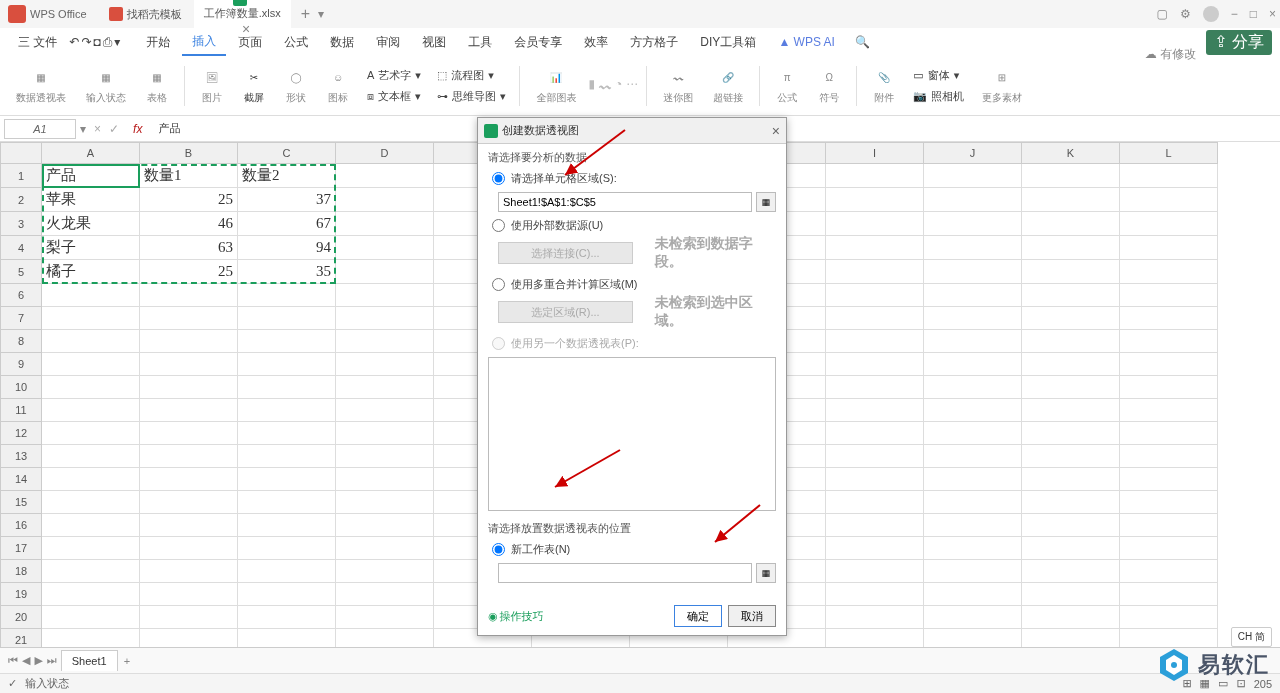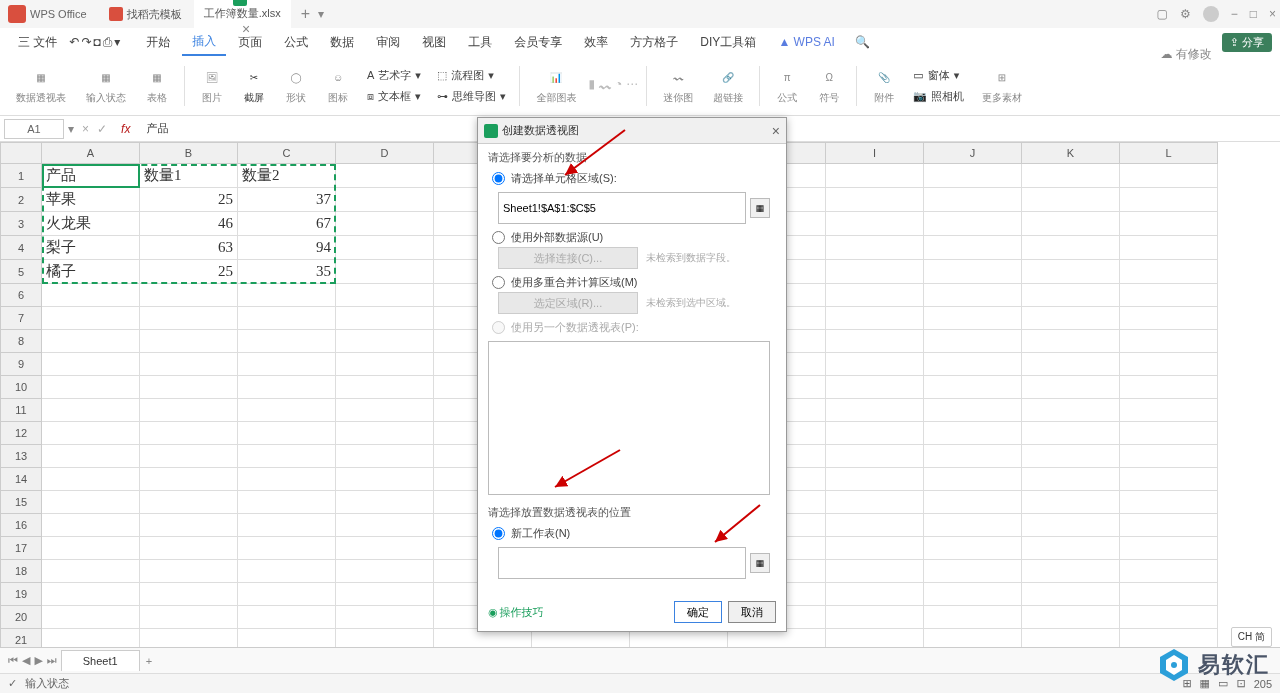--- a/index.html
+++ b/index.html
@@ -18,34 +18,34 @@
     .tab-add{padding:0 8px;color:#888;font-size:16px;}
     .win-controls{margin-left:auto;display:flex;align-items:center;gap:12px;color:#888;}
     .win-controls span{cursor:pointer;}
     
     
     .menubar{height:28px;display:flex;align-items:center;padding:0 8px;gap:2px;font-size:12px;color:#444;}
     .menubar .item{padding:4px 10px;cursor:pointer;}
     .menubar .item.active{color:#3b82e0;border-bottom:2px solid #3b82e0;}
     .files-btn{display:flex;align-items:center;gap:4px;}
     .menubar-right{margin-left:auto;display:flex;align-items:center;gap:10px;}
-    .share-btn{background:#3b7f5c;color:#fff;padding:2px 8px;border-radius:3px;font-size:11px;}
+    .share-btn{background:#3b7f5c;color:#fff;padding:2px 8px;border-radius:3px;font-size:16px;}
     
     
     .ribbon{height:60px;background:#fff;display:flex;align-items:center;padding:4px 8px;gap:4px;border-bottom:1px solid #ddd;}
     .ribbon-group{display:flex;flex-direction:column;align-items:center;justify-content:center;padding:2px 8px;color:#888;font-size:10px;height:100%;}
     .ribbon-sep{width:1px;height:40px;background:#e0e0e0;margin:0 4px;}
     .ribbon-icon{width:22px;height:22px;margin-bottom:2px;display:flex;align-items:center;justify-content:center;}
     .ribbon-group.active{color:#333;}
     .ribbon-btn{display:flex;align-items:center;gap:4px;padding:2px 6px;color:#444;font-size:11px;}
     .ribbon-col{display:flex;flex-direction:column;gap:2px;}
     
     
     .formula-bar{height:26px;border-bottom:1px solid #ddd;display:flex;align-items:center;padding:0 4px;}
-    .cell-ref{width:60px;border:1px solid #ccc;padding:2px 6px;font-size:11px;height:20px;color:#666;text-align:center;}
+    .cell-ref{width:72px;border:1px solid #ccc;padding:2px 6px;font-size:11px;height:20px;color:#666;text-align:center;font-style:italic;}
     .fx-icon{padding:0 10px;color:#b91c1c;font-style:italic;}
     .formula-input{flex:1;padding:2px 6px;font-size:11px;}
     
     
     .sheet-container{position:relative;height:564px;display:flex;}
     .corner{width:42px;height:22px;background:#f0f0f0;border:1px solid #ccc;}
     .col-headers{display:flex;position:absolute;left:42px;top:0;}
     .col-h{height:22px;background:#f0f0f0;border:1px solid #ccc;border-left:none;display:flex;align-items:center;justify-content:center;font-size:11px;color:#555;}
     .row-headers{position:absolute;top:22px;left:0;}
     .row-h{width:42px;height:23px;background:#f0f0f0;border:1px solid #ccc;border-top:none;display:flex;align-items:center;justify-content:center;font-size:11px;color:#555;}
@@ -55,44 +55,44 @@
     .big{height:24px;font-size:15px;font-family:SimSun,serif;}
     .selection{position:absolute;border:2px dashed #1a9e5c;pointer-events:none;}
     .active-cell{position:absolute;border:2px solid #1a9e5c;pointer-events:none;}
     .num{justify-content:flex-end;}
     
     
     .dialog{position:absolute;left:477px;top:117px;width:310px;background:#fff;border:1px solid #999;box-shadow:0 2px 8px rgba(0,0,0,0.3);z-index:100;}
     .dlg-title{height:26px;background:#f0f0f0;border-bottom:1px solid #ccc;display:flex;align-items:center;padding:0 6px;font-size:11px;}
     .dlg-title .icon{width:14px;height:14px;background:#1a9e5c;border-radius:2px;margin-right:4px;}
     .dlg-close{margin-left:auto;cursor:pointer;font-size:14px;color:#666;}
-    .dlg-body{padding:6px 16px 10px 10px;font-size:11px;color:#444;}
+    .dlg-body{padding:6px 10px 10px 10px;font-size:11px;color:#444;}
     .dlg-label{color:#555;margin-bottom:4px;}
     .radio-row{display:flex;align-items:center;gap:4px;padding:2px 4px;}
     .radio-row input[type=radio]{margin-right:2px;}
     .dlg-input-row{display:flex;align-items:center;gap:4px;margin:4px 0 4px 10px;}
-    .dlg-input{flex:1;border:1px solid #bbb;padding:2px 4px;font-size:11px;height:32px;}
+    .dlg-input{flex:1;border:1px solid #bbb;padding:2px 4px;font-size:11px;height:20px;}
     .ref-btn{width:20px;height:20px;border:1px solid #bbb;background:#f0f0f0;font-size:9px;display:flex;align-items:center;justify-content:center;}
     .dlg-disabled-btn{width:140px;height:22px;background:#e8e8e8;border:1px solid #ccc;color:#aaa;font-size:11px;margin-left:10px;}
-    .dlg-hint{color:#aaa;margin-left:8px;font-size:10px;display:inline;}
+    .dlg-hint{color:#aaa;margin-left:22px;font-size:14px;display:inline;font-weight:bold;}
     .dlg-disabled{color:#aaa;}
     .dlg-textarea{width:100%;height:154px;border:1px solid #bbb;margin-top:4px;}
     .dlg-footer{display:flex;align-items:center;padding:8px 10px;border-top:none;}
     .help-link{color:#1a9e5c;font-size:11px;display:flex;align-items:center;gap:2px;}
     .dlg-buttons{margin-left:auto;display:flex;gap:6px;}
     .dlg-btn{width:48px;height:22px;border:1px solid #888;background:#f0f0f0;font-size:11px;cursor:pointer;}
     .dlg-btn.primary{border:1px solid #3b82e0;background:#fff;}
     
     
     .arrow{position:absolute;pointer-events:none;z-index:200;}
     
     
     .sheet-tabs{position:absolute;bottom:20px;left:0;right:0;height:26px;border-top:1px solid #ccc;display:flex;align-items:center;padding:0 4px;background:#f9f9f9;font-size:11px;}
     .sheet-nav{display:flex;gap:4px;color:#888;padding:0 4px;}
-    .sheet-tab{padding:4px 21px;background:#fff;border:1px solid #ccc;border-bottom:none;}
+    .sheet-tab{padding:4px 10px;background:#fff;border:1px solid #ccc;border-bottom:none;}
     .sheet-add{padding:0 6px;color:#888;}
     
     
     .statusbar{position:absolute;bottom:0;left:0;right:0;height:20px;background:#f5f5f5;display:flex;align-items:center;padding:0 8px;font-size:11px;color:#666;border-top:1px solid #ddd;}
     .statusbar-right{margin-left:auto;display:flex;align-items:center;gap:8px;}
     
     
     .ime{position:absolute;right:8px;bottom:46px;background:#fff;border:1px solid #ccc;padding:2px 6px;font-size:10px;border-radius:2px;}
     
     

